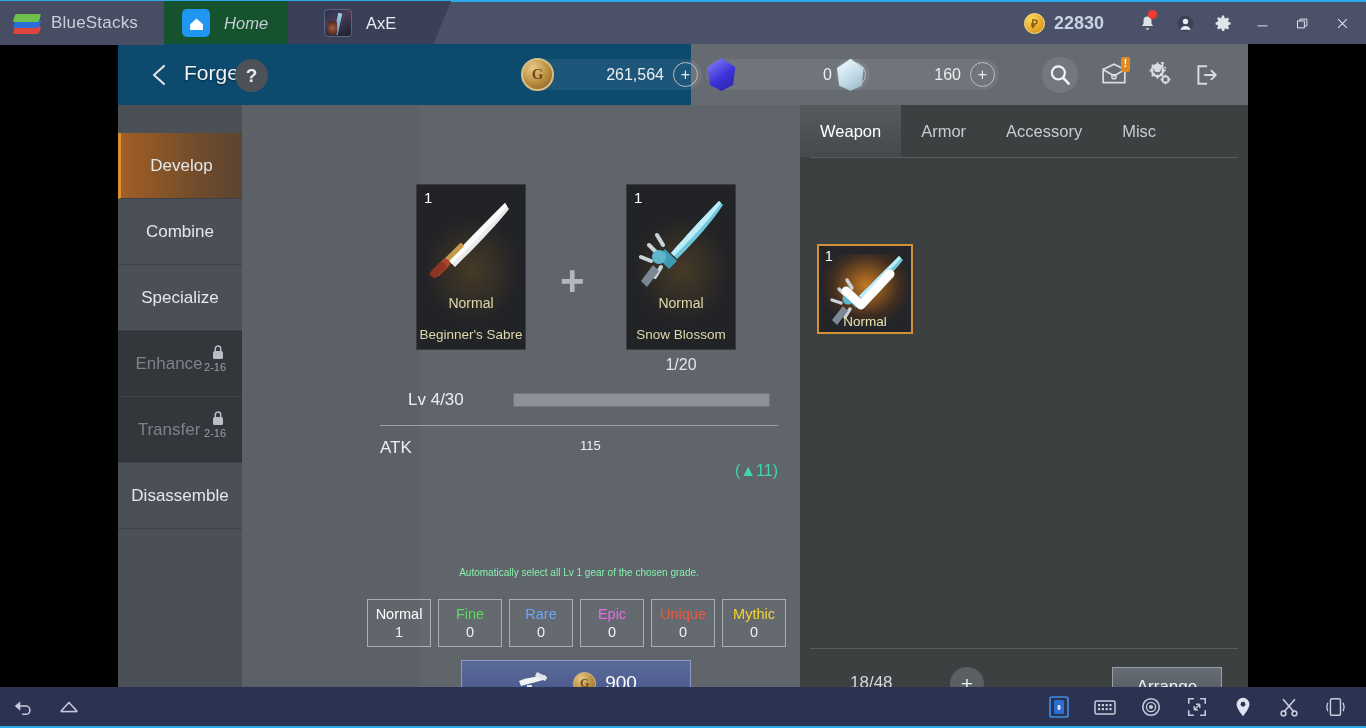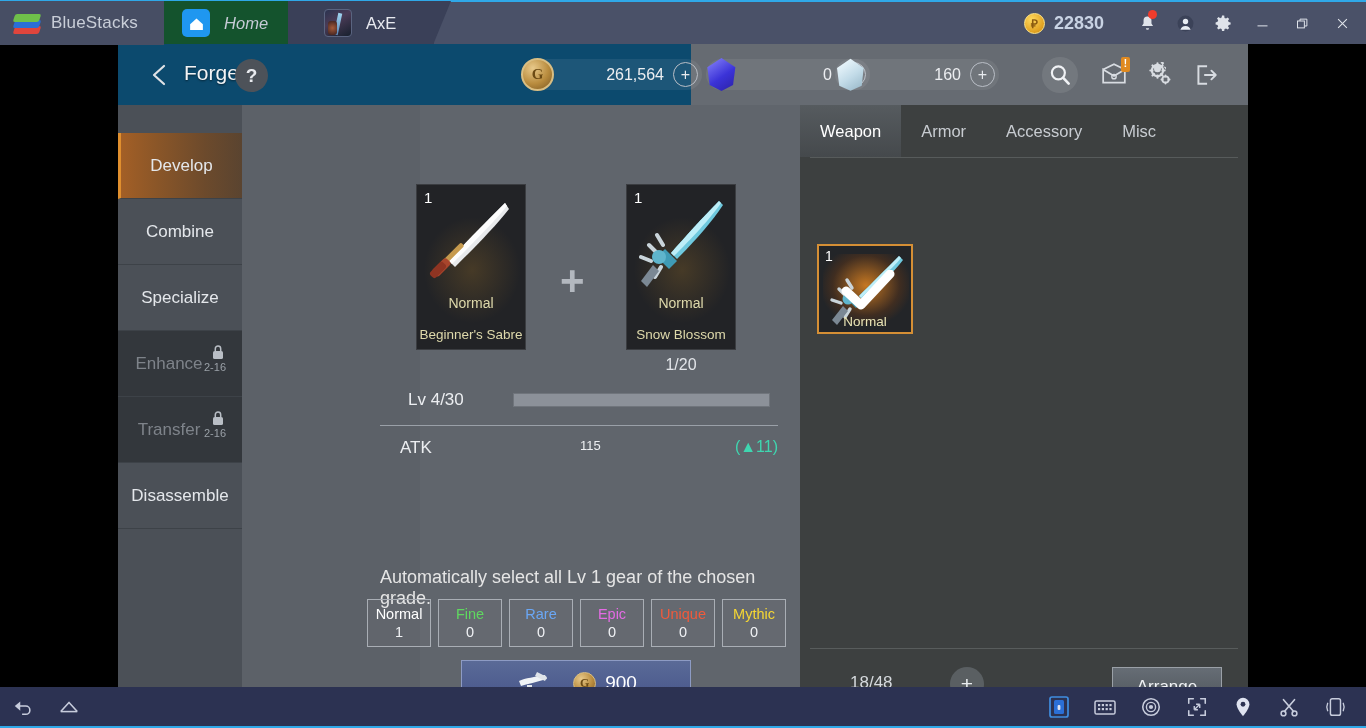--- a/index.html
+++ b/index.html
@@ -231,27 +231,27 @@
     background: #8c9199; border: 1px solid #70757c;
   }
   .lv-bar-fill {
     height: 100%; width: 61%;
     background: linear-gradient(90deg,#6d4e13 0%, #c08a1c 48%, #f0a81e 100%);
   }
   .divider-h {
     position:absolute; left: 138px; top: 320px; width: 398px; height: 1px; background: #9aa0a8;
   }
   .stat-row { position:absolute; left: 138px; top: 333px; width: 398px; height: 26px; }
-  .stat-name { position:absolute; left: 0; font-size: 17px; color: #eceef1; margin-left: 20px; }
+  .stat-name { position:absolute; left: 0; font-size: 17px; color: #eceef1; }
   .stat-val  { position:absolute; left: 200px; font-size: 13px; color: #eceef1; }
-  .stat-up   { position:absolute; right: 0; font-size: 16px; color: #3fd6b0; }
+  .stat-up   { position:absolute; right: 0; font-size: 16px; color: #3fd6b0; margin-top: 24px; }
 
   .auto-note {
-    position:absolute; left: 138px; top: 462px; width: 398px; 
-    font-size: 18px; color: #e5e5e5;
+    position:absolute; left: 138px; top: 462px; width: 398px; text-align:center;
+    font-size: 10px; color: #86efac;
   }
   .grade-row { position:absolute; left: 125px; top: 494px; width: 420px; display:flex; gap: 7px; }
   .grade-btn {
     width: 64px; height: 48px; border: 1px solid #a9aeb5; background: rgba(255,255,255,.03);
     display:flex; flex-direction:column; align-items:center; justify-content:center; cursor:pointer;
   }
   .grade-btn .gname { font-size: 14.5px; line-height: 17px; }
   .grade-btn .gcount { font-size: 14.5px; color: #f0f2f5; line-height: 18px; }
 
   .forge-btn {

